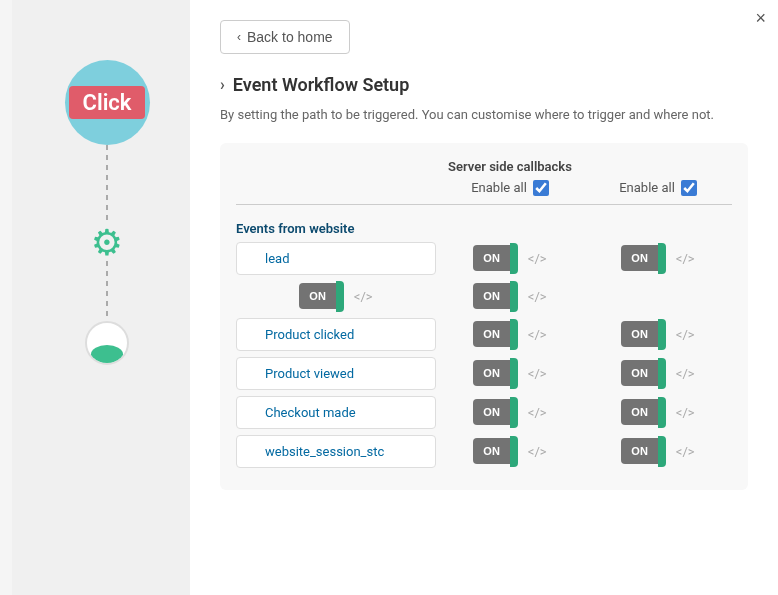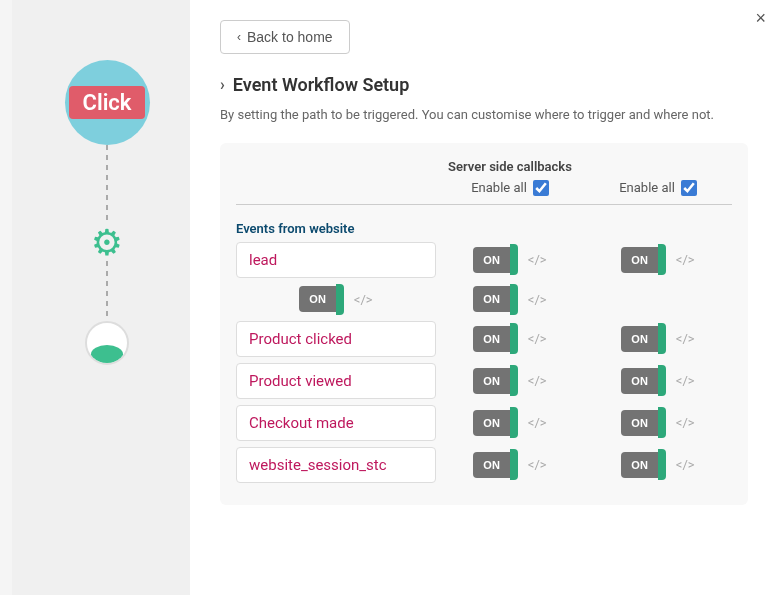--- a/index.html
+++ b/index.html
@@ -228,23 +228,23 @@
       display: grid;
       grid-template-columns: 200px 1fr 1fr;
       align-items: center;
       margin-bottom: 6px;
     }
 
     .event-name-cell {
       background: white;
       border: 1px solid #ddd;
       border-radius: 4px;
-      padding: 8px 12px;
-      font-size: 15px;
-      color: #be185d;
+      padding: 8px 28px;
+      font-size: 13px;
+      color: #0369a1;
       white-space: nowrap;
       overflow: hidden;
       text-overflow: ellipsis;
     }
 
     .toggle-code-cell {
       display: flex;
       align-items: center;
       justify-content: center;
       gap: 10px;

